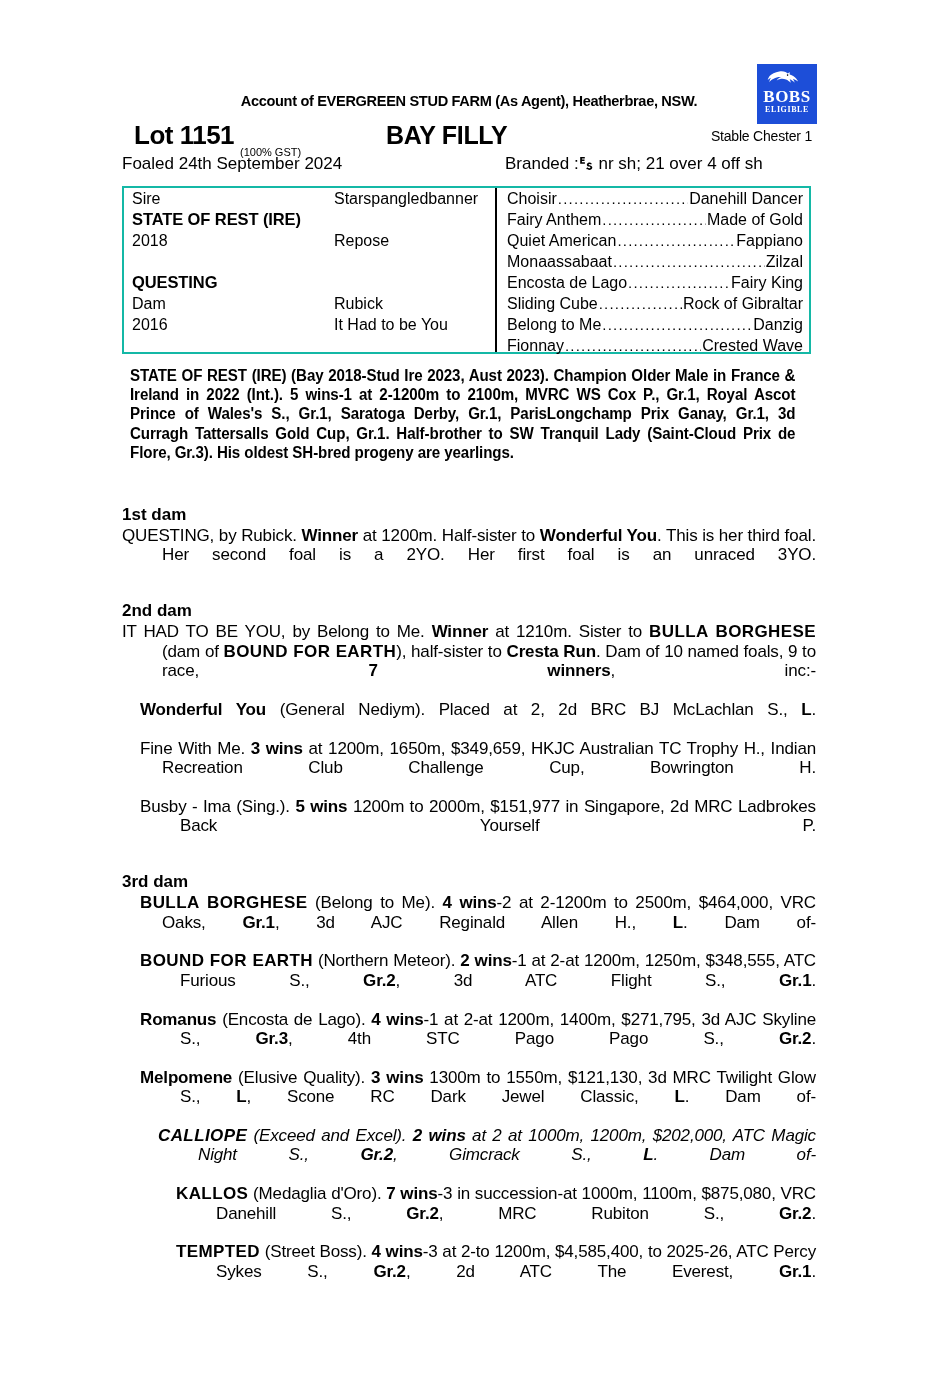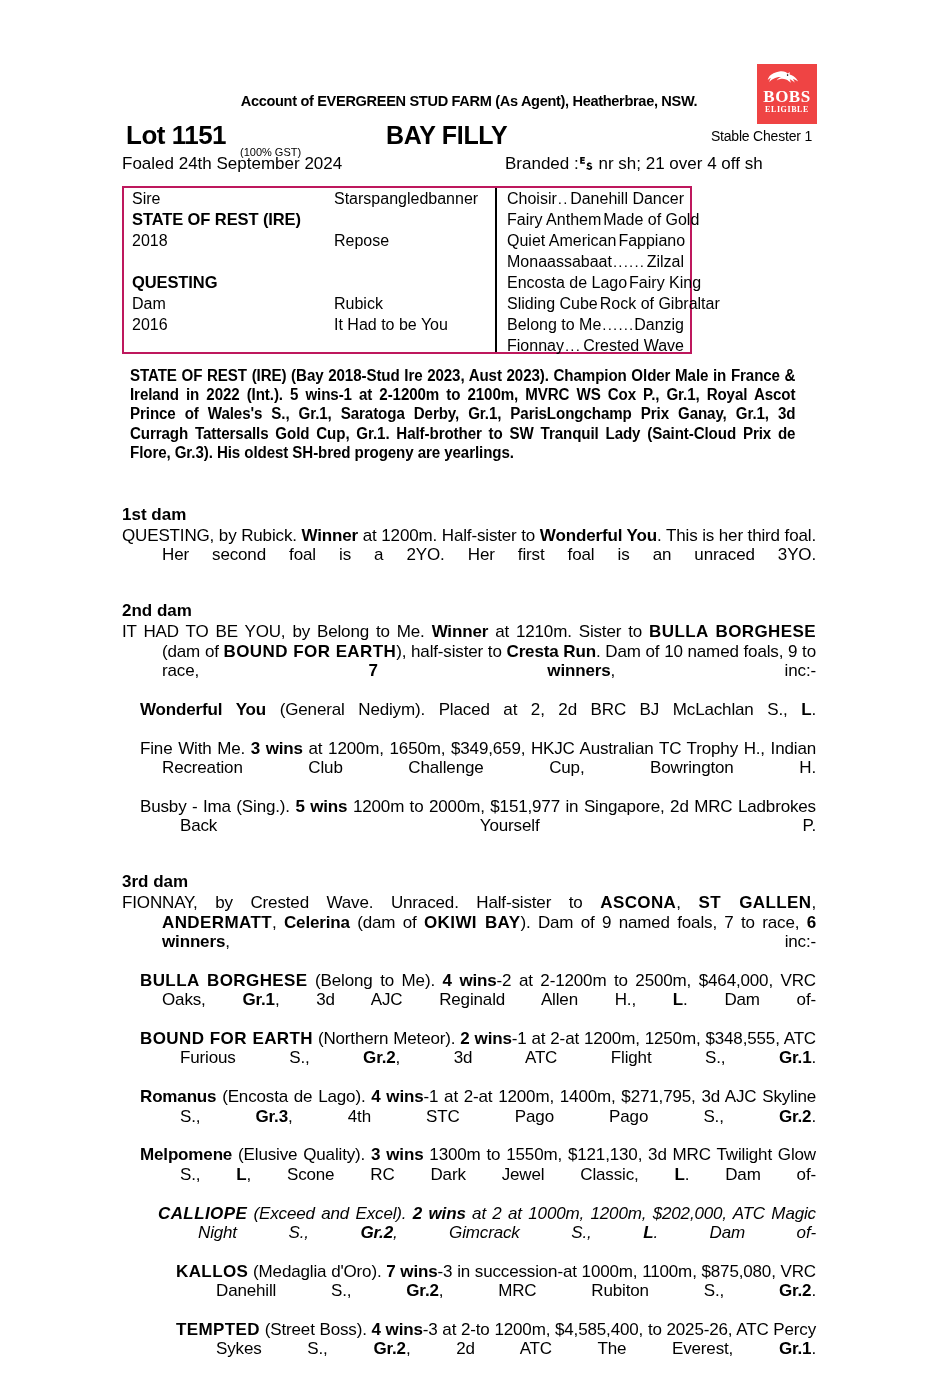--- a/index.html
+++ b/index.html
@@ -22,21 +22,21 @@
     width: 694px;
   }
 
   
   .bobs-logo {
     position: absolute;
     left: 757px;
     top: 64px;
     width: 60px;
     height: 60px;
-    background: #ef4444;
+    background: #1d4ed8;
     color: #ffffff;
     display: flex;
     flex-direction: column;
     align-items: center;
     justify-content: flex-start;
     padding-top: 4px;
     box-sizing: border-box;
   }
   .bobs-horse {
     width: 42px;
@@ -76,21 +76,21 @@
 
   .lot-row {
     position: absolute;
     left: 0;
     top: 120px;
     width: 694px;
     height: 30px;
   }
   .lot-num {
     position: absolute;
-    left: 4px;
+    left: 12px;
     top: 0;
     font-weight: bold;
     font-size: 26px;
     letter-spacing: -0.5px;
     line-height: 30px;
   }
   .lot-gst {
     position: absolute;
     left: 118px;
     top: 20px;
@@ -144,23 +144,23 @@
     vertical-align: -3px;
     position: relative;
   }
   .brand-mark svg { display: block; }
 
   
   .ped-table {
     position: absolute;
     left: 0;
     top: 186px;
-    width: 570px;
+    width: 689px;
     height: 168px;
-    border: 2px solid #be185d;
+    border: 2px solid #14b8a6;
     box-sizing: border-box;
   }
   .ped-left {
     position: absolute;
     left: 0;
     top: 0;
     width: 373px;
     height: 100%;
     border-right: 2px solid #000;
     box-sizing: border-box;
@@ -372,21 +372,20 @@
 
   <div class="section" id="dam-sections" style="top:504px;">
       <div class="dam-head">1st dam</div>
       <div class="blk h1">QUESTING, by Rubick. <b>Winner</b> at 1200m. Half-sister to <b>Wonderful You</b>. This is her third foal. Her second foal is a 2YO. Her first foal is an unraced 3YO.</div>
       <div class="dam-head" style="margin-top: 16px;">2nd dam</div>
       <div class="blk h1">IT HAD TO BE YOU, by Belong to Me. <b>Winner</b> at 1210m. Sister to <b class="wide">BULLA BORGHESE</b> (dam of <b class="wide">BOUND FOR EARTH</b>), half-sister to <b>Cresta Run</b>. Dam of 10 named foals, 9 to race, <b>7 winners</b>, inc:-</div>
       <div class="blk h2"><b>Wonderful You</b> (General Nediym). Placed at 2, 2d BRC BJ McLachlan S., <b>L</b>.</div>
       <div class="blk h2">Fine With Me. <b>3 wins</b> at 1200m, 1650m, $349,659, HKJC Australian TC Trophy H., Indian Recreation Club Challenge Cup, Bowrington H.</div>
       <div class="blk h3">Busby - Ima (Sing.). <b>5 wins</b> 1200m to 2000m, $151,977 in Singapore, 2d MRC Ladbrokes Back Yourself P.</div>
       <div class="dam-head" style="margin-top: 16px;">3rd dam</div>
-      <div class="blk h1">FIONNAY, by Crested Wave. Unraced. Half-sister to <b class="wide">ASCONA</b>, <b class="wide">ST GALLEN</b>, <b class="wide">ANDERMATT</b>, <b>Celerina</b> (dam of <b class="wide">OKIWI BAY</b>). Dam of 9 named foals, 7 to race, <b>6 winners</b>, inc:-</div>
       <div class="blk h2"><b class="wide">BULLA BORGHESE</b> (Belong to Me). <b>4 wins</b>-2 at 2-1200m to 2500m, $464,000, VRC Oaks, <b>Gr.1</b>, 3d AJC Reginald Allen H., <b>L</b>. Dam of-</div>
       <div class="blk h3"><b class="wide">BOUND FOR EARTH</b> (Northern Meteor). <b>2 wins</b>-1 at 2-at 1200m, 1250m, $348,555, ATC Furious S., <b>Gr.2</b>, 3d ATC Flight S., <b>Gr.1</b>.</div>
       <div class="blk h3"><b>Romanus</b> (Encosta de Lago). <b>4 wins</b>-1 at 2-at 1200m, 1400m, $271,795, 3d AJC Skyline S., <b>Gr.3</b>, 4th STC Pago Pago S., <b>Gr.2</b>.</div>
       <div class="blk h3"><b>Melpomene</b> (Elusive Quality). <b>3 wins</b> 1300m to 1550m, $121,130, 3d MRC Twilight Glow S., <b>L</b>, Scone RC Dark Jewel Classic, <b>L</b>. Dam of-</div>
       <div class="blk h4"><b class="wide">CALLIOPE</b> (Exceed and Excel). <b>2 wins</b> at 2 at 1000m, 1200m, $202,000, ATC Magic Night S., <b>Gr.2</b>, Gimcrack S., <b>L</b>. Dam of-</div>
       <div class="blk h5"><b class="wide">KALLOS</b> (Medaglia d'Oro). <b>7 wins</b>-3 in succession-at 1000m, 1100m, $875,080, VRC Danehill S., <b>Gr.2</b>, MRC Rubiton S., <b>Gr.2</b>.</div>
       <div class="blk h5"><b class="wide">TEMPTED</b> (Street Boss). <b>4 wins</b>-3 at 2-to 1200m, $4,585,400, to 2025-26, ATC Percy Sykes S., <b>Gr.2</b>, 2d ATC The Everest, <b>Gr.1</b>.</div>
     </div>
 
 </div>

